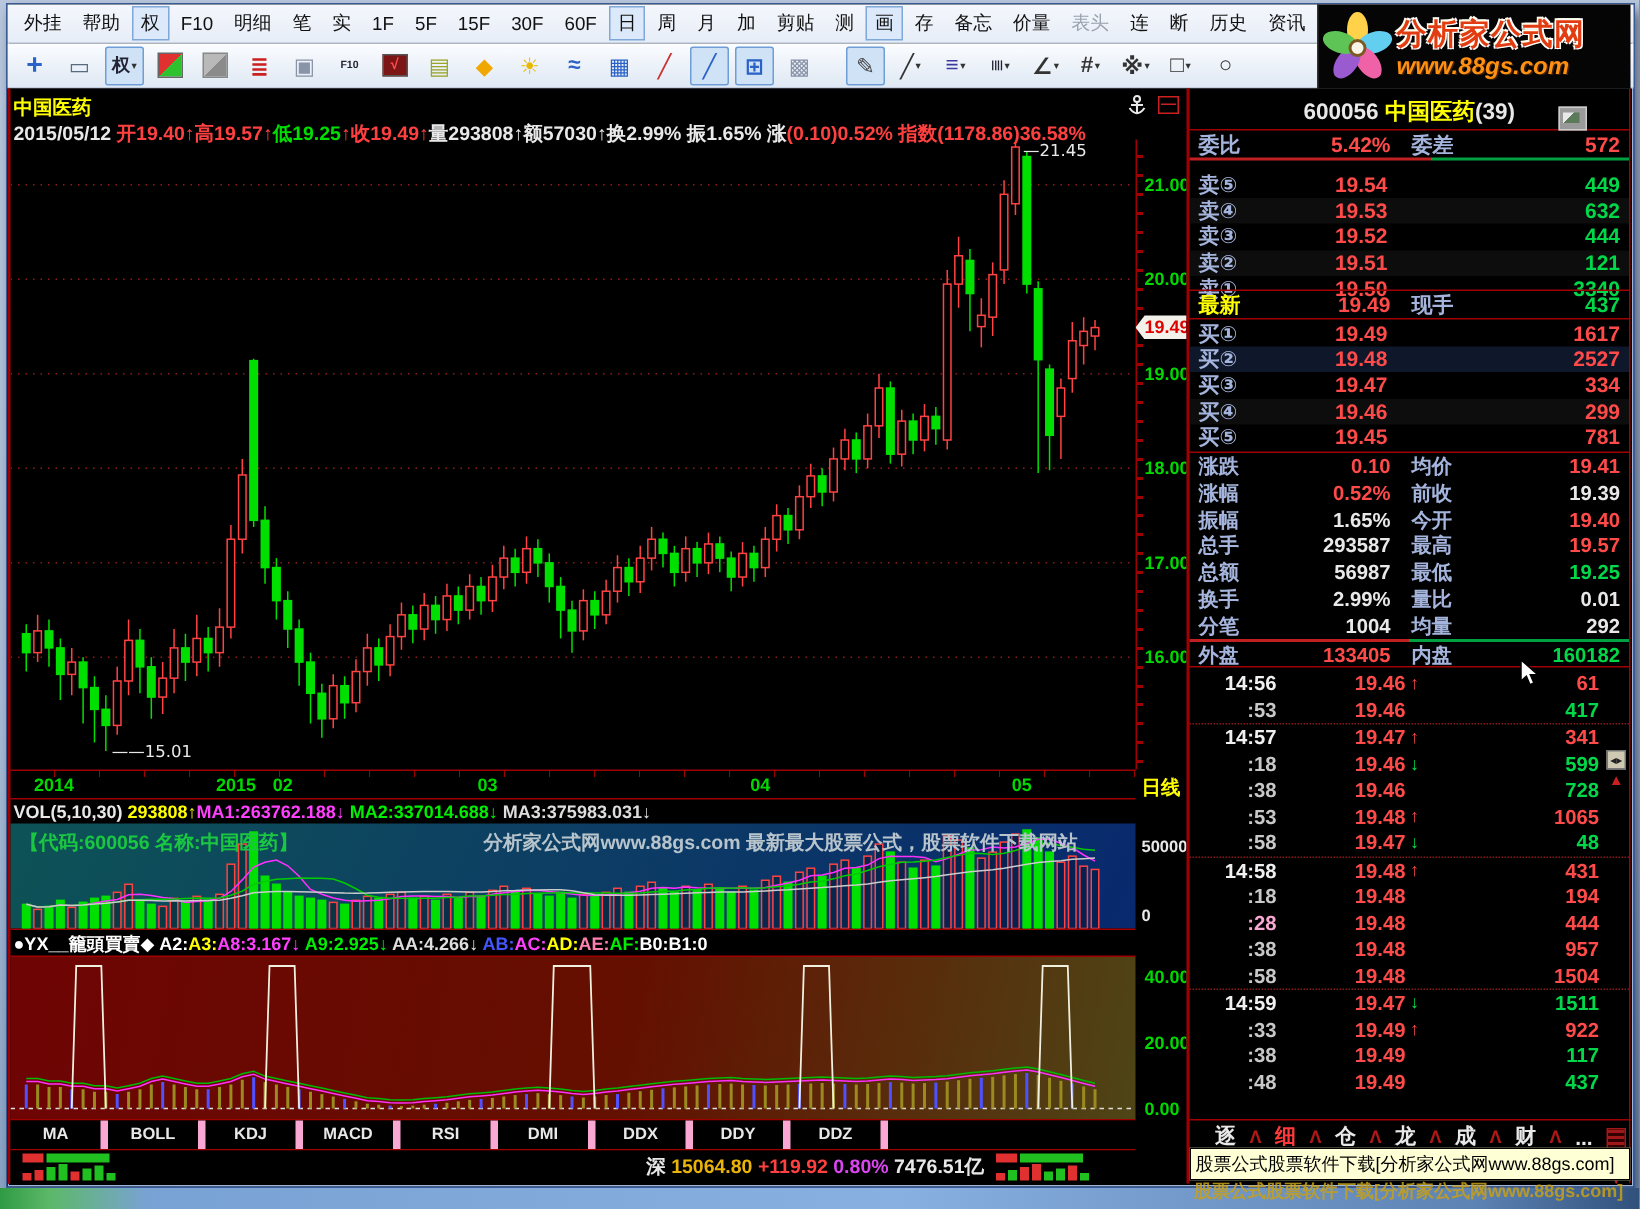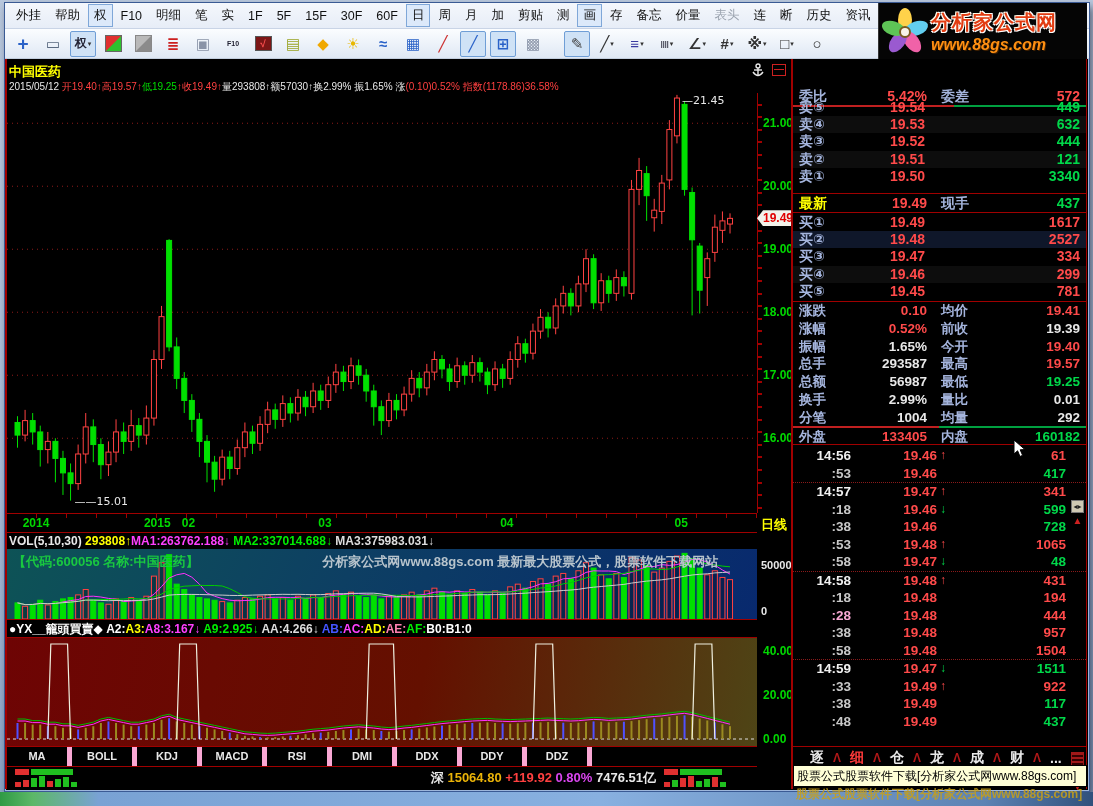--- a/index.html
+++ b/index.html
@@ -27,21 +27,21 @@
   .tbsep{width:14px;}
   .tbtxt{font-size:12px;font-weight:bold;color:#222;}
   
   .logo{right:2px;top:0;width:208px;height:56px;background:#050505;z-index:60;display:flex;align-items:center;border-left:1px solid #333;}
   .logo .txt1{color:#e23c12;font-size:20px;font-weight:bold;letter-spacing:1px;
               text-shadow:1px 1px 0 #fff,-1px -1px 0 #ffe,1px -1px 0 #fff,-1px 1px 0 #fff;}
   .logo .txt2{color:#ff9012;font-size:16px;font-weight:bold;font-style:italic;text-shadow:1px 1px 0 #402000;}
   
   .chartcol{left:0;top:56px;width:786px;height:730px;background:#000;border-left:2px solid #a00000;box-sizing:border-box;}
   .info1{left:4px;top:60px;color:#ffff00;font-size:13px;font-weight:bold;}
-  .info2{left:4px;top:77px;font-size:10px;white-space:pre;font-weight:normal;}
+  .info2{left:4px;top:77px;font-size:13px;white-space:pre;font-weight:bold;}
   .kwrap{left:2px;top:90px;width:750px;height:420px;}
   .yaxisline{left:752px;top:90px;width:1px;height:420px;background:#a00000;}
   .yticks{left:753px;top:90px;width:4px;height:420px;
           background:repeating-linear-gradient(180deg,transparent 0 10.6px,#a00000 10.6px 12.6px);}
   .ylab{position:absolute;left:758px;color:#00d800;font-size:12px;font-weight:bold;width:44px;}
   .ptag{left:752px;width:38px;height:16px;background:#f2f2ea;color:#e00000;font-size:12px;font-weight:bold;
         text-align:right;padding-right:2px;line-height:16px;box-sizing:border-box;
         clip-path:polygon(0 50%,16% 0,100% 0,100% 100%,16% 100%);}
   .xaxis{left:2px;top:510px;width:750px;height:20px;border-top:1px solid #a00000;border-bottom:1px solid #a00000;
          background-image:repeating-linear-gradient(90deg,transparent 0 29px,#a00000 29px 30px);
@@ -758,28 +758,32 @@
             <div class="b" style="background: rgb(32, 192, 32); height: 6px;"></div>
             <div class="b" style="background: rgb(32, 192, 32); height: 8px;"></div>
             <div class="b" style="background: rgb(224, 48, 48); height: 10px;"></div>
             <div class="b" style="background: rgb(32, 192, 32); height: 5px;"></div>
           </div>
         </div>
       <div style="width:55px"></div>
     </div>
 
     <div class="abs rightpanel">
+      <div class="rp title">
+        <span class="white">600056 </span><span class="yellow">中国医药</span><span class="white">(39)</span>
+        <span class="ttl-ico"></span>
+      </div>
       <div class="rp trow r17" style="top:29px">
         <span class="lab c-l1">委比</span>
         <span class="red c-v1">5.42%</span>
         <span class="lab c-l2">委差</span>
         <span class="red c-v2">572</span>
       </div>
       <div class="rp" style="top:46px;height:2px;background:linear-gradient(90deg,#c02020 0 55%,#00a040 55% 100%)"></div>
-      <div class="rp" id="asks" style="top:40px">
+      <div class="rp" id="asks" style="top:56px">
           <div class="trow r17 askbid">
             <span class="lab c-l1">卖⑤</span>
             <span class="red c-v1">19.54</span>
             <span class="c-l2"></span>
             <span class="green c-v2">449</span>
           </div>
           <div class="trow r17 askbid" style="background: rgb(13, 13, 13);">
             <span class="lab c-l1">卖④</span>
             <span class="red c-v1">19.53</span>
             <span class="c-l2"></span>

